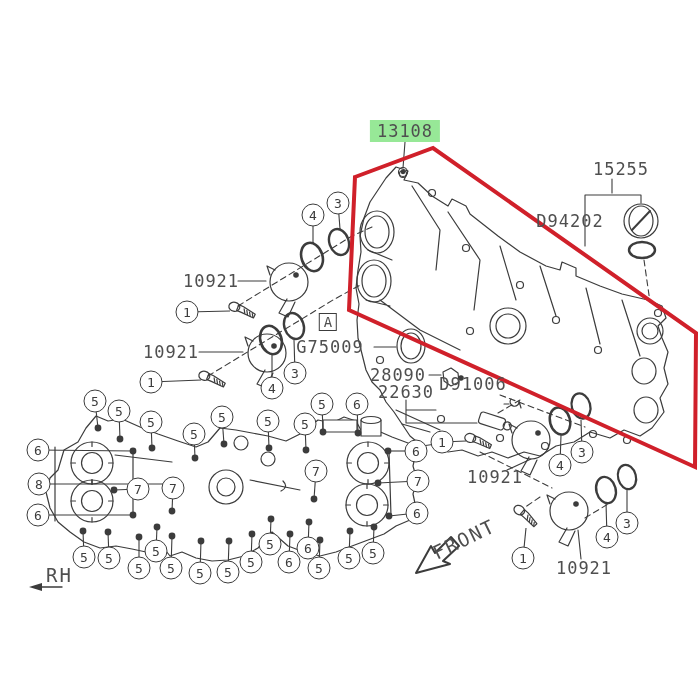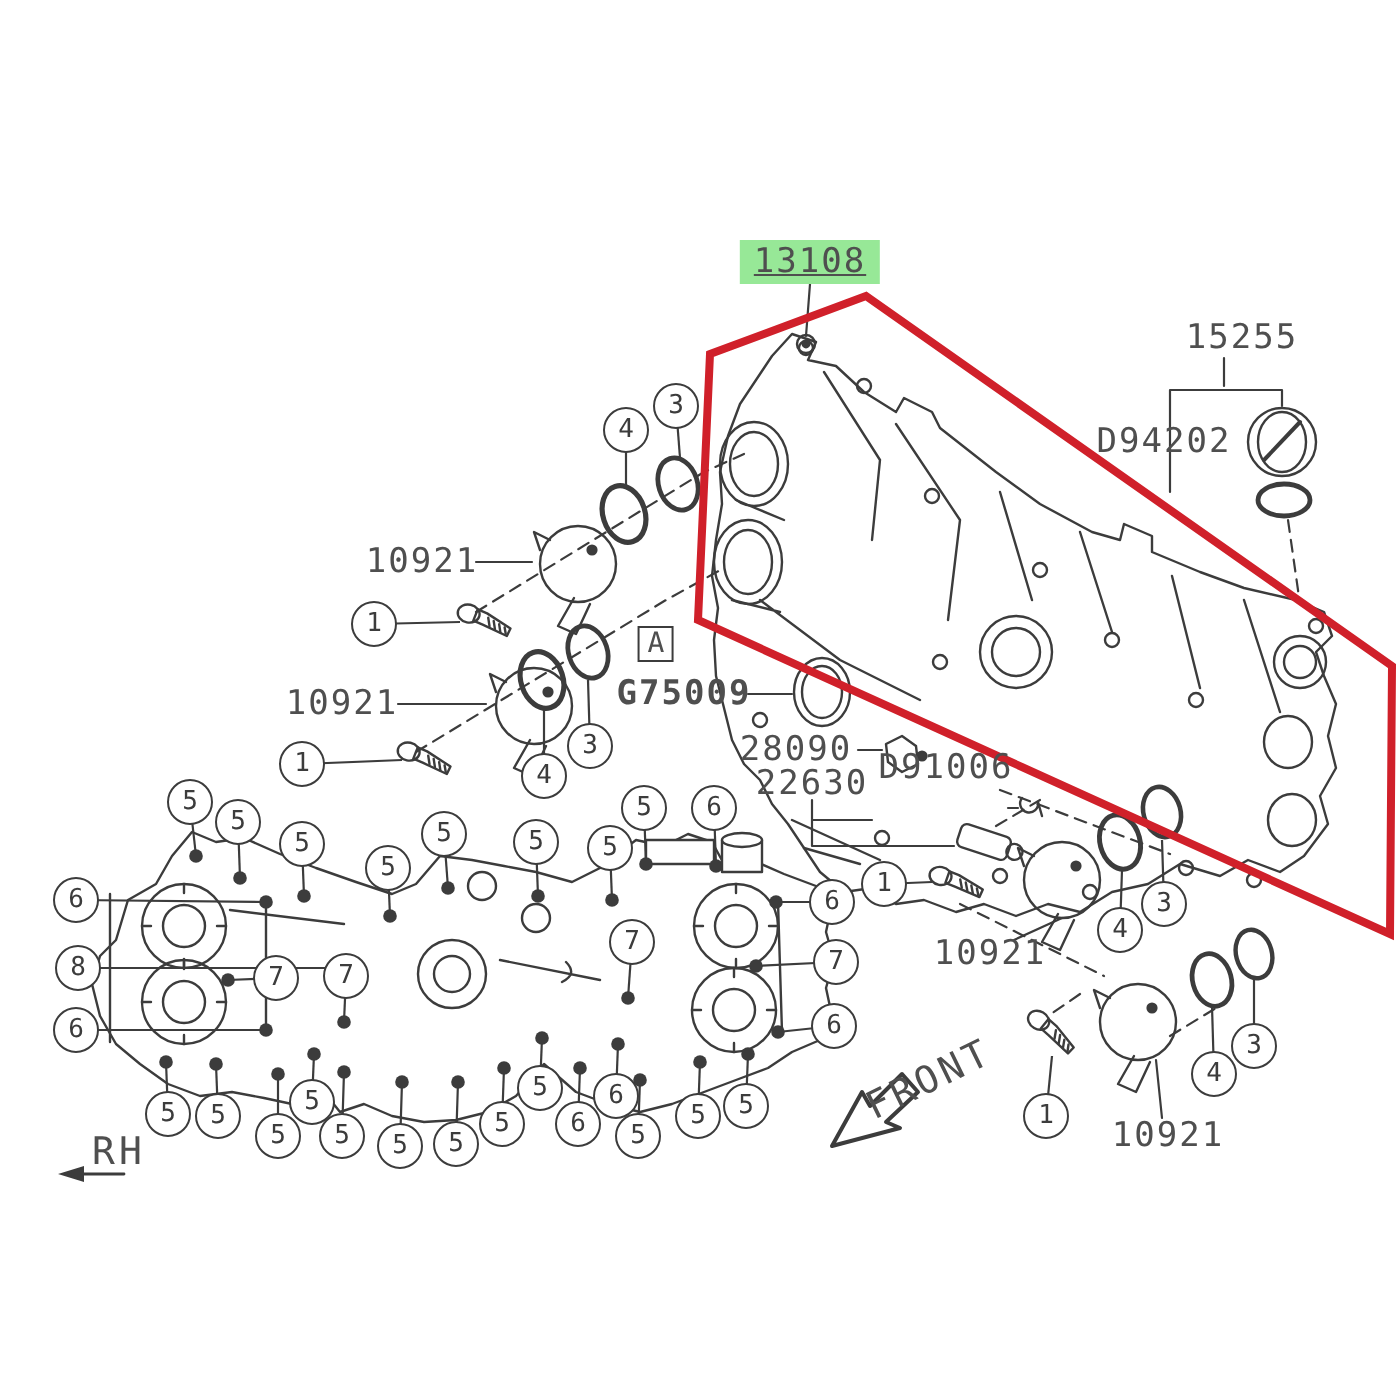--- a/index.html
+++ b/index.html
@@ -12,21 +12,21 @@
   .art{stroke:var(--ink);fill:none;stroke-width:1.2;stroke-linejoin:round;stroke-linecap:round;}
   .art .fillw{fill:#fff;}
   .dashed path, .dashed line{stroke-dasharray:6 4;stroke-width:1.1;}
   .leader{stroke:var(--ink);stroke-width:1.1;}
   .dot{fill:var(--ink);stroke:none;}
   .redbox{fill:none;stroke:var(--red);stroke-width:4;stroke-linejoin:miter;}
   .svgtext{fill:var(--text);font-family:"DejaVu Sans Mono",monospace;font-size:19px;letter-spacing:2px;stroke:none;}
   #label-layer{position:absolute;left:0;top:0;width:700px;height:700px;}
   .part-label{position:absolute;transform:translate(-50%,-50%);font-size:17px;letter-spacing:1px;
               color:var(--text);white-space:nowrap;}
-  .part-label.highlight{background:var(--green);padding:1px 7px;text-decoration:underline;}
+  .part-label.highlight{background:var(--green);padding:1px 7px;}
   .part-label.boxed{border:1.6px solid var(--ink);background:#fff;font-size:14px;
                     padding:0 4px;letter-spacing:0;}
   .callout{position:absolute;width:21px;height:21px;border:1.5px solid var(--ink);border-radius:50%;
            background:#fff;color:var(--ink);font-size:13px;line-height:21px;text-align:center;
            transform:translate(-50%,-50%);}
 </style>
 </head>
 <body>
 
 <div class="stage">
@@ -268,24 +268,24 @@
       <path d="M40,587 H62" style="stroke-width:1.4"></path>
       <path d="M29,587 L42,583 L42,591 Z" class="dot" style="fill:#3c3c3c"></path>
     </g>
     <text class="svgtext" x="46" y="582">RH</text>
   </g>
 </svg>
 
 <div id="label-layer">
       <div class="part-label highlight" style="left: 405px; top: 131px;">13108</div>
       <div class="part-label" style="left: 609px; top: 169px; margin-left: 12px;">15255</div>
-      <div class="part-label" style="left: 582px; top: 221px;">D94202</div>
+      <div class="part-label" style="left: 570px; top: 221px;">D94202</div>
       <div class="part-label" style="left: 211px; top: 281px;">10921</div>
       <div class="part-label" style="left: 171px; top: 352px;">10921</div>
-      <div class="part-label" style="left: 342px; top: 347px; font-weight: bold;">G75009</div>
+      <div class="part-label" style="left: 330px; top: 347px;">G75009</div>
       <div class="part-label" style="left: 398px; top: 375px;">28090</div>
       <div class="part-label" style="left: 406px; top: 392px;">22630</div>
       <div class="part-label" style="left: 473px; top: 384px;">D91006</div>
       <div class="part-label" style="left: 495px; top: 477px;">10921</div>
       <div class="part-label" style="left: 584px; top: 568px;">10921</div>
       <div class="part-label boxed" style="left: 328px; top: 322px;">A</div>
       <div class="callout" style="left: 187px; top: 312px;">1</div>
       <div class="callout" style="left: 151px; top: 382px;">1</div>
       <div class="callout" style="left: 313px; top: 215px;">4</div>
       <div class="callout" style="left: 338px; top: 203px;">3</div>

